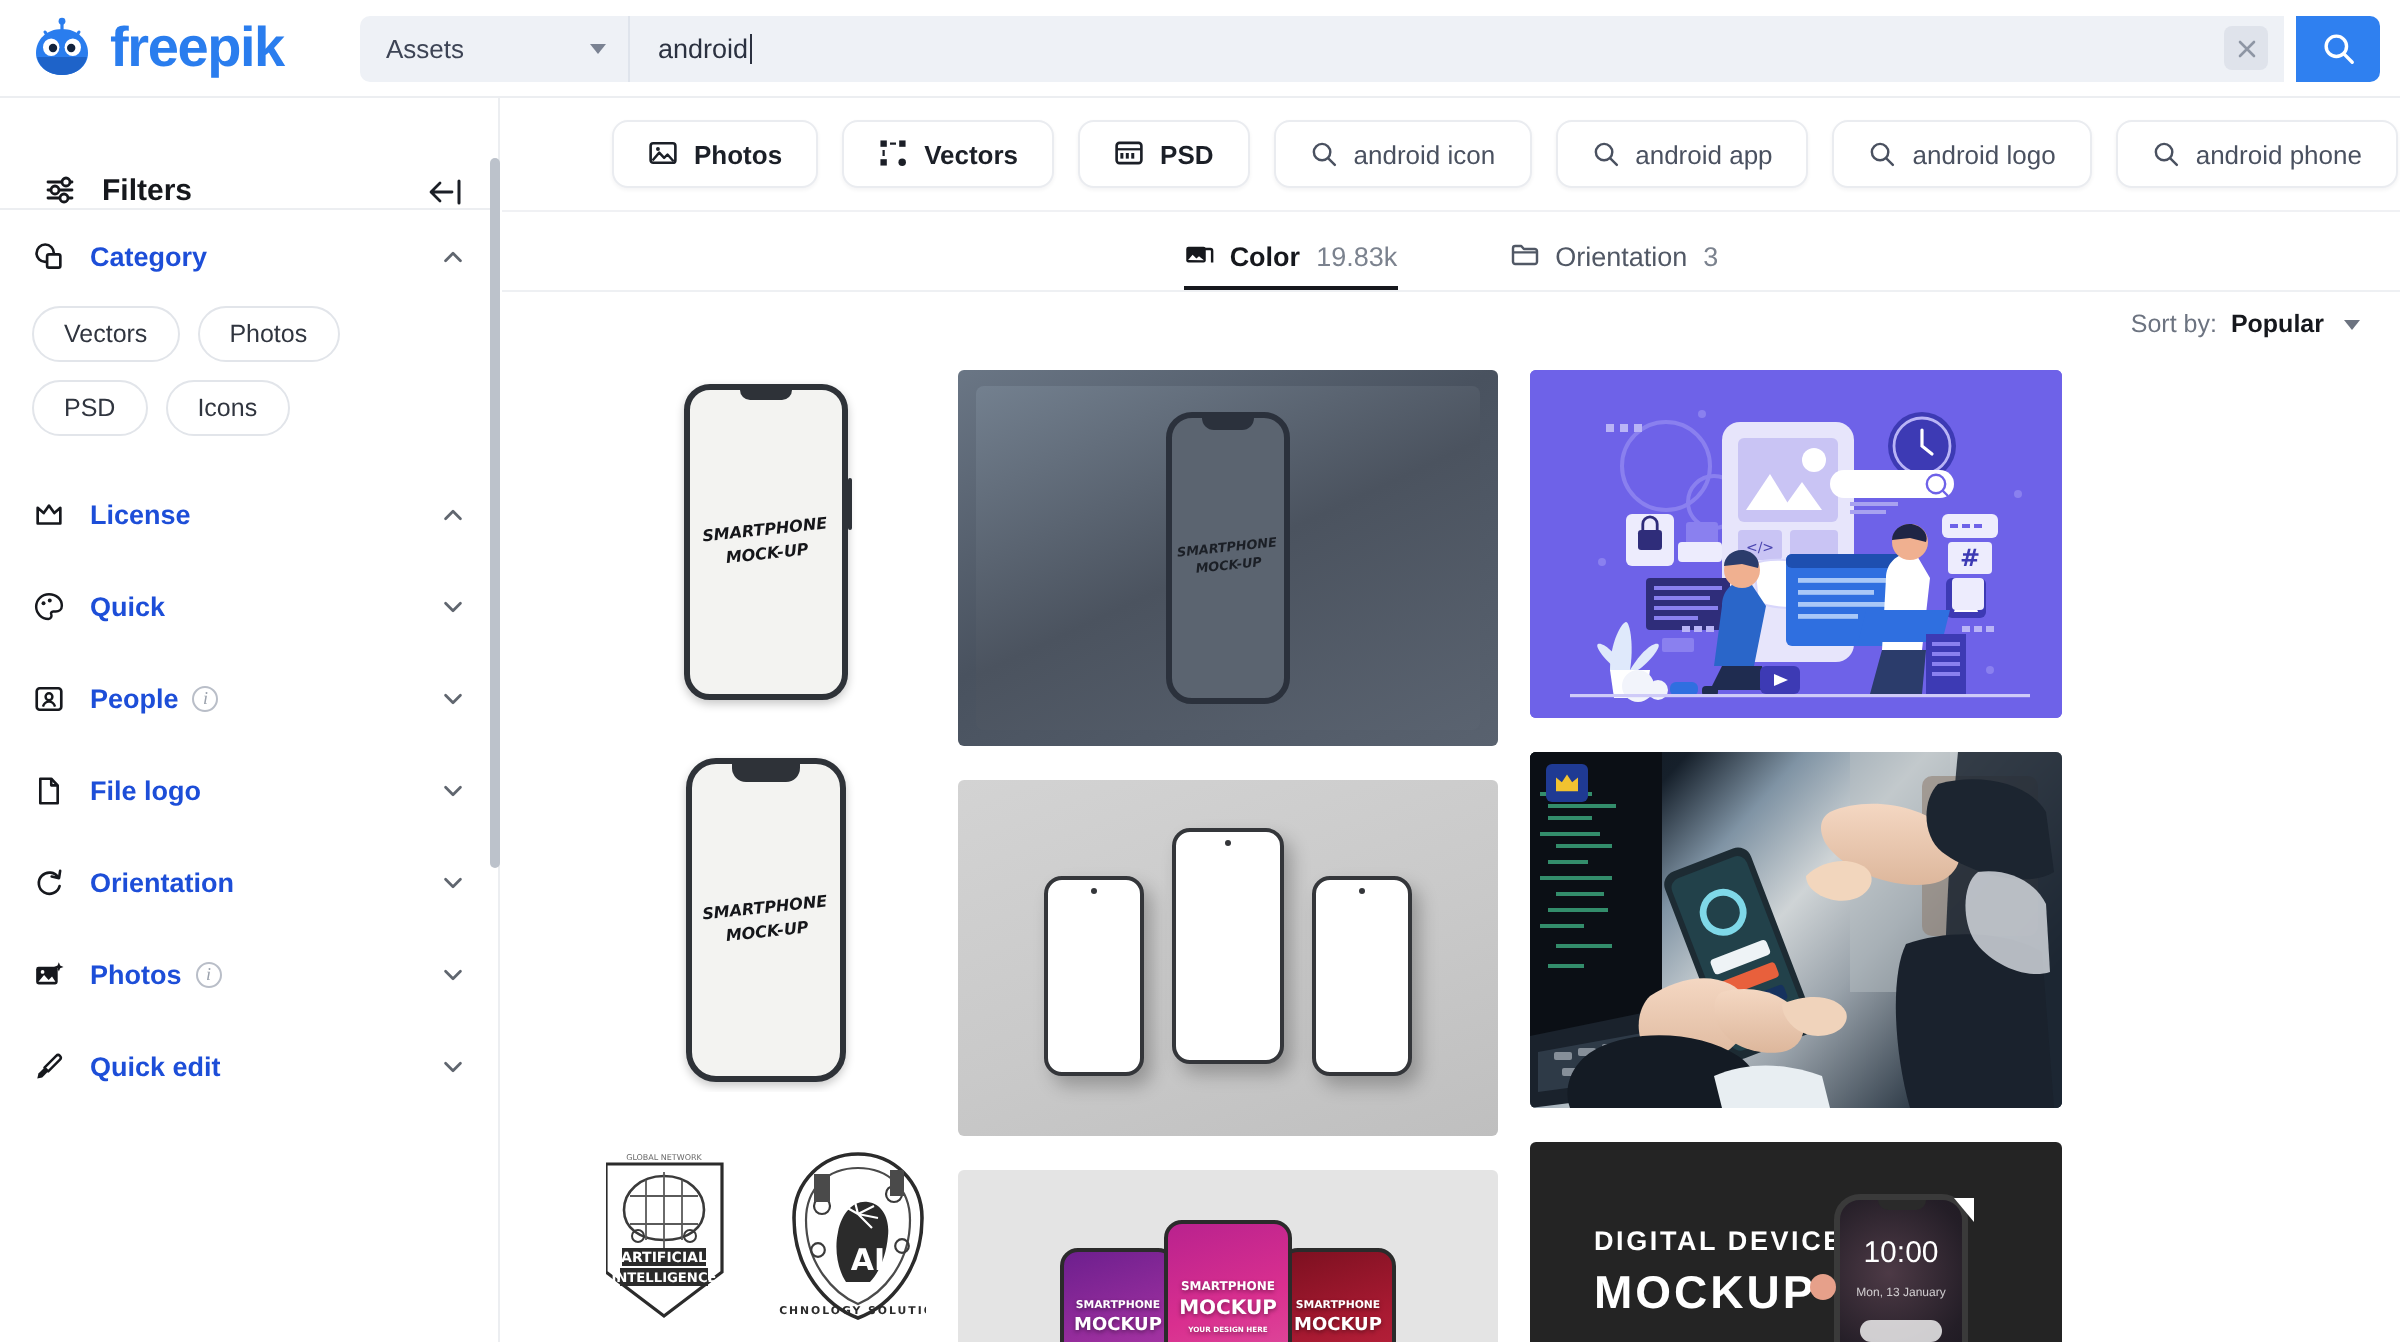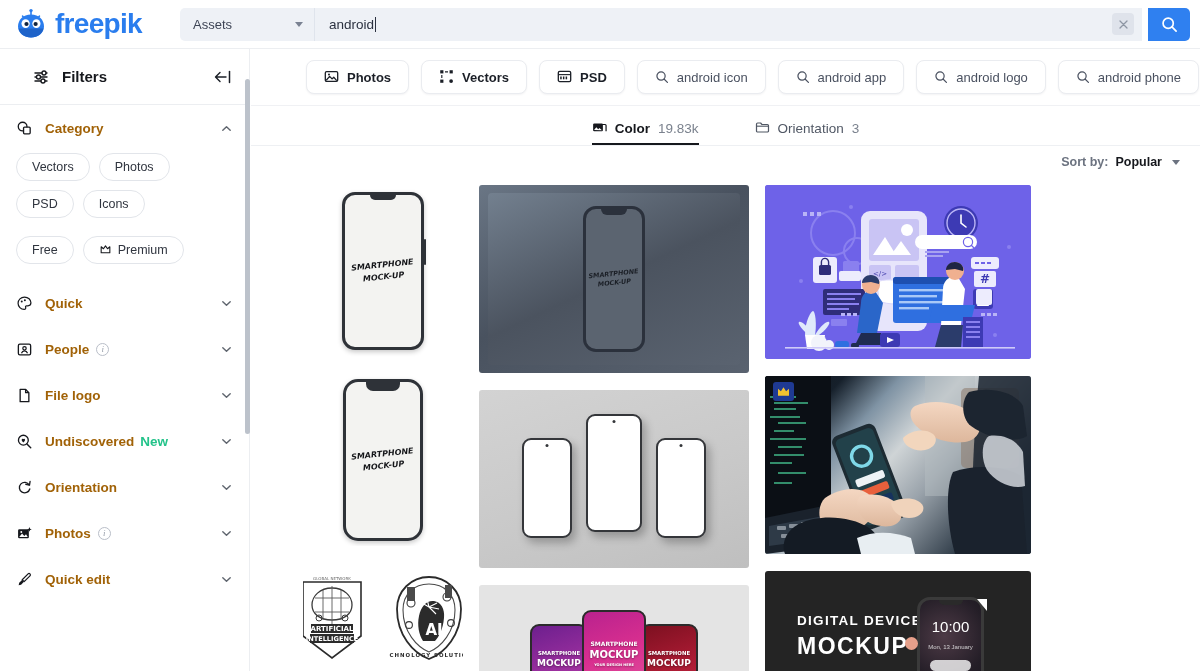--- a/index.html
+++ b/index.html
@@ -92,41 +92,41 @@
   
   .sidebar {
     position: absolute; top: 49px; left: 0;
     width: 250px; height: 622px;
     background: #ffffff;
     border-right: 1px solid #eceef1;
     overflow: hidden;
   }
   .filters-head {
     height: 56px;
-    display: flex; align-items: center;
-    padding: 0 16px 0 33px;
+    display: flex; align-items: flex-end;
+    padding: 0 16px 0 22px;
     border-bottom: 1px solid #eceef1;
   }
   .filters-head .ic { margin-right: 11px; display:flex; }
   .filters-title { font-size: 15px; font-weight: bold; color: #16181d; }
   .collapse-btn {
     margin-left: auto; cursor: pointer;
     display: flex; align-items: center;
     color: #1b1f27;
   }
   .sec {
     padding: 0 16px;
   }
   .sec-head {
     height: 46px;
     display: flex; align-items: center;
     cursor: pointer;
   }
   .sec-head .ic { width: 18px; margin-right: 11px; display: flex; align-items:center; }
-  .sec-label { font-size: 13.5px; font-weight: bold; color: #a16207; }
+  .sec-label { font-size: 13.5px; font-weight: bold; color: #1d4ed8; }
   .sec-new { font-size: 13.5px; font-weight: bold; color: #23c38a; margin-left: 6px; }
   .info-dot {
     width: 13px; height: 13px; margin-left: 7px;
     border: 1px solid #b9bec8; border-radius: 50%;
     font-size: 9px; color: #9aa1ac;
     display: flex; align-items: center; justify-content: center;
     font-style: italic; font-family: "Liberation Serif", serif;
   }
   .chev { margin-left: auto; color: #60666f; display:flex; }
   .chips { display: flex; flex-wrap: wrap; gap: 9px; padding: 2px 0 16px 0; }
@@ -192,21 +192,21 @@
     content: ""; position: absolute;
     left: 0; right: 0; bottom: 0;
     height: 2px; background: #16181d;
   }
 
   .sortrow {
     height: 32px;
     display: flex; align-items: center; justify-content: flex-end;
     padding-right: 20px; gap: 7px;
   }
-  .sort-label { font-size: 12.5px; color: #6c7380; font-weight: bold; }
+  .sort-label { font-size: 12.5px; color: #6c7380; }
   .sort-value { font-size: 12.5px; font-weight: bold; color: #16181d; }
   .sort-caret {
     width: 0; height: 0; margin-left: 3px;
     border-left: 4px solid transparent;
     border-right: 4px solid transparent;
     border-top: 5px solid #6c7380;
   }
 
   
   .grid {
@@ -392,32 +392,32 @@
           <span>Photos</span>
         </div>
       <div class="chip">
           <span>PSD</span>
         </div>
       <div class="chip">
           <span>Icons</span>
         </div>
     </div>
 
-    <div class="chips">
-      <div class="chip">
-          <span>Free</span>
-        </div>
-      <div class="chip">
-        <span>
-          <svg width="13" height="13" viewBox="0 0 18 18" style="vertical-align:-2px">
-              <path d="M3 13.5 V5.2 L6.2 8 L9 4 L11.8 8 L15 5.2 V13.5 Z" fill="none" stroke="#16181d" stroke-width="1.5" stroke-linejoin="round"></path>
-            </svg>
-        </span>
-        <span>Premium</span>
-      </div>
+    <div class="sec-head">
+      <span class="ic">
+        <svg width="17" height="17" viewBox="0 0 18 18">
+          <path d="M3 13.5 V5.2 L6.2 8 L9 4 L11.8 8 L15 5.2 V13.5 Z" fill="none" stroke="#16181d" stroke-width="1.4" stroke-linejoin="round"></path>
+        </svg>
+      </span>
+      <span class="sec-label">License</span>
+      <span class="chev">
+        <svg width="13" height="13" viewBox="0 0 14 14">
+            <path d="M3 9 L7 5 L11 9" stroke="#60666f" stroke-width="1.5" fill="none" stroke-linecap="round" stroke-linejoin="round"></path>
+          </svg>
+      </span>
     </div>
 
     <div class="sec-head">
       <span class="ic">
         <svg width="17" height="17" viewBox="0 0 18 18">
           <path d="M9 2.2 C12.9 2.2 15.8 4.9 15.8 8.3 C15.8 10.4 14.2 11.4 12.6 11.4 H11.2 C10.3 11.4 9.8 12.2 10.2 13 C10.6 13.9 10 15.3 8.7 15.3 C5.1 15.3 2.2 12.4 2.2 8.8 C2.2 5.1 5.2 2.2 9 2.2 Z" fill="none" stroke="#16181d" stroke-width="1.3"></path>
           <circle cx="6.1" cy="7" r="1.05" fill="#16181d"></circle>
           <circle cx="9.4" cy="5.6" r="1.05" fill="#16181d"></circle>
         </svg>
       </span>
@@ -454,36 +454,20 @@
         </svg>
       </span>
       <span class="sec-label">File logo</span>
       <span class="chev">
         <svg width="13" height="13" viewBox="0 0 14 14">
             <path d="M3 5 L7 9 L11 5" stroke="#60666f" stroke-width="1.5" fill="none" stroke-linecap="round" stroke-linejoin="round"></path>
           </svg>
       </span>
     </div>
 
-    <div class="sec-head">
-      <span class="ic">
-        <svg width="17" height="17" viewBox="0 0 18 18">
-          <circle cx="7.8" cy="7.6" r="5.2" fill="none" stroke="#16181d" stroke-width="1.4"></circle>
-          <path d="M11.6 11.6 L15.6 15.6" stroke="#16181d" stroke-width="1.5" stroke-linecap="round"></path>
-          <path d="M7.8 10 C5.6 8.5 5.6 6.6 6.8 6.1 C7.4 5.85 7.8 6.4 7.8 6.4 C7.8 6.4 8.2 5.85 8.8 6.1 C10 6.6 10 8.5 7.8 10 Z" fill="#16181d"></path>
-        </svg>
-      </span>
-      <span class="sec-label">Undiscovered</span>
-      <span class="sec-new">New</span>
-      <span class="chev">
-        <svg width="13" height="13" viewBox="0 0 14 14">
-            <path d="M3 5 L7 9 L11 5" stroke="#60666f" stroke-width="1.5" fill="none" stroke-linecap="round" stroke-linejoin="round"></path>
-          </svg>
-      </span>
-    </div>
 
     <div class="sec-head">
       <span class="ic">
         <svg width="17" height="17" viewBox="0 0 18 18">
           <path d="M14 6.2 A5.6 5.6 0 1 0 14.6 10.6" fill="none" stroke="#16181d" stroke-width="1.4" stroke-linecap="round"></path>
           <path d="M10.4 5.6 L14.3 6.4 L14.9 2.6" fill="none" stroke="#16181d" stroke-width="1.4" stroke-linecap="round" stroke-linejoin="round"></path>
         </svg>
       </span>
       <span class="sec-label">Orientation</span>
       <span class="chev">

